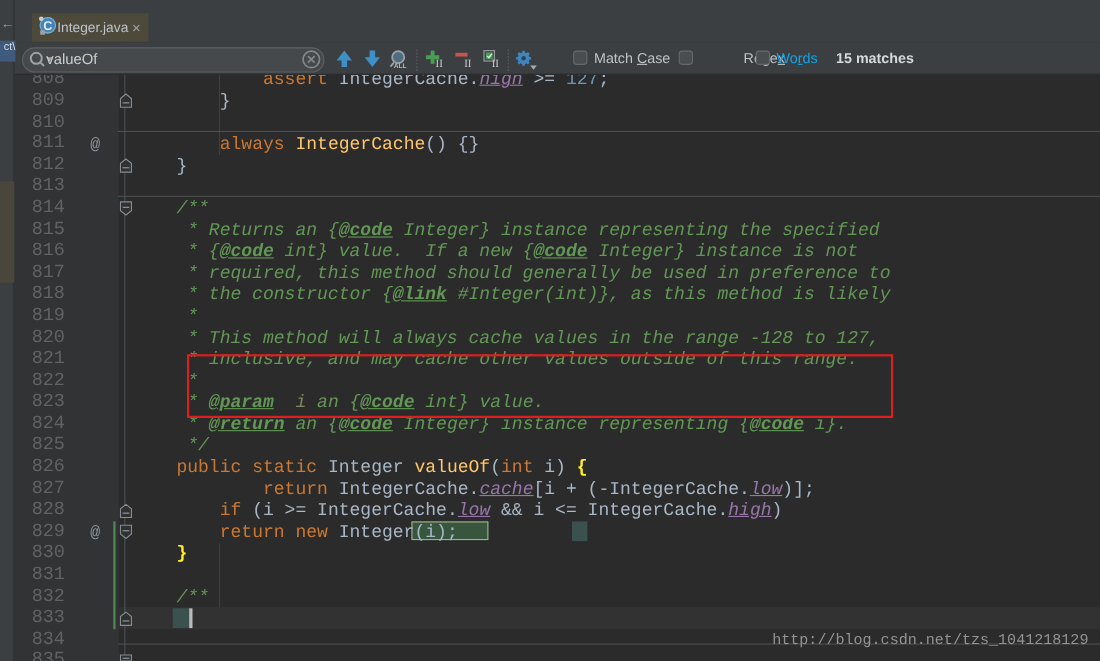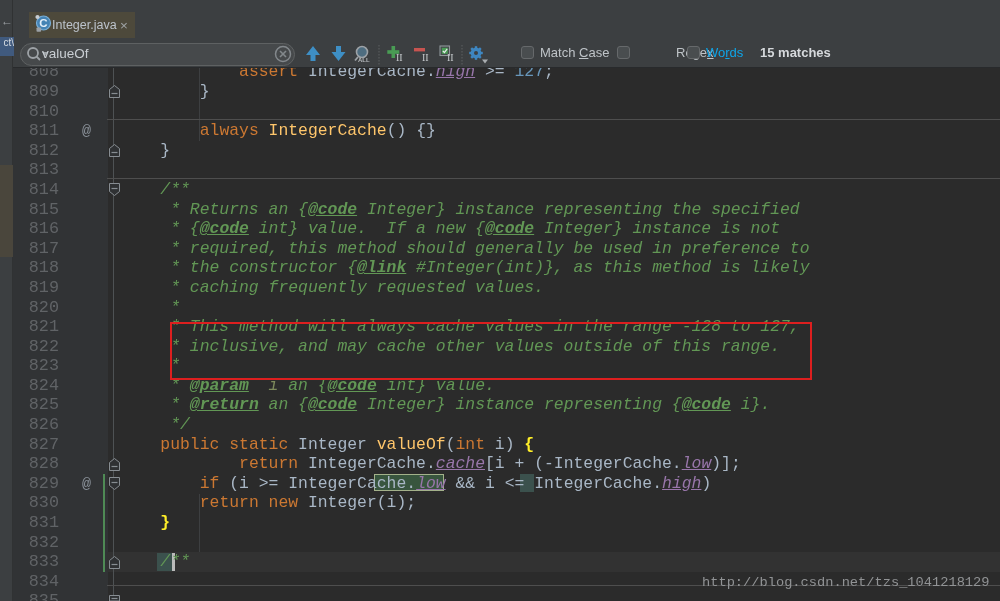--- a/index.html
+++ b/index.html
@@ -87,21 +87,20 @@
     <div>        }</div>
     <div> </div>
     <div>        <span class="kw">always</span> <span class="mth">IntegerCache</span>() {}</div>
     <div>    }</div>
     <div> </div>
     <div class="doc">    /**</div>
     <div class="doc">     * Returns an {<span class="tag">@code</span> Integer} instance representing the specified</div>
     <div class="doc">     * {<span class="tag">@code</span> int} value.  If a new {<span class="tag">@code</span> Integer} instance is not</div>
     <div class="doc">     * required, this method should generally be used in preference to</div>
     <div class="doc">     * the constructor {<span class="tag">@link</span> #Integer(int)}, as this method is likely</div>
-    <div class="doc">     * caching frequently requested values.</div>
     <div class="doc">     *</div>
     <div class="doc">     * This method will always cache values in the range -128 to 127,</div>
     <div class="doc">     * inclusive, and may cache other values outside of this range.</div>
     <div class="doc">     *</div>
     <div class="doc">     * <span class="tag">@param</span>  <span style="color:#7d8a5c">i</span> an {<span class="tag">@code</span> int} value.</div>
     <div class="doc">     * <span class="tag">@return</span> an {<span class="tag">@code</span> Integer} instance representing {<span class="tag">@code</span> i}.</div>
     <div class="doc">     */</div>
     <div>    <span class="kw">public static</span> Integer <span class="vo">valueOf</span>(<span class="kw">int</span> i) <span class="brace">{</span></div>
     <div>            <span class="kw">return</span> IntegerCache.<span class="fld">cache</span>[i + (-IntegerCache.<span class="fld">low</span>)];</div>
     <div>        <span class="kw">if</span> (i &gt;= IntegerCache.<span class="fld">low</span> &amp;&amp; i &lt;= IntegerCache.<span class="fld">high</span>)</div>

